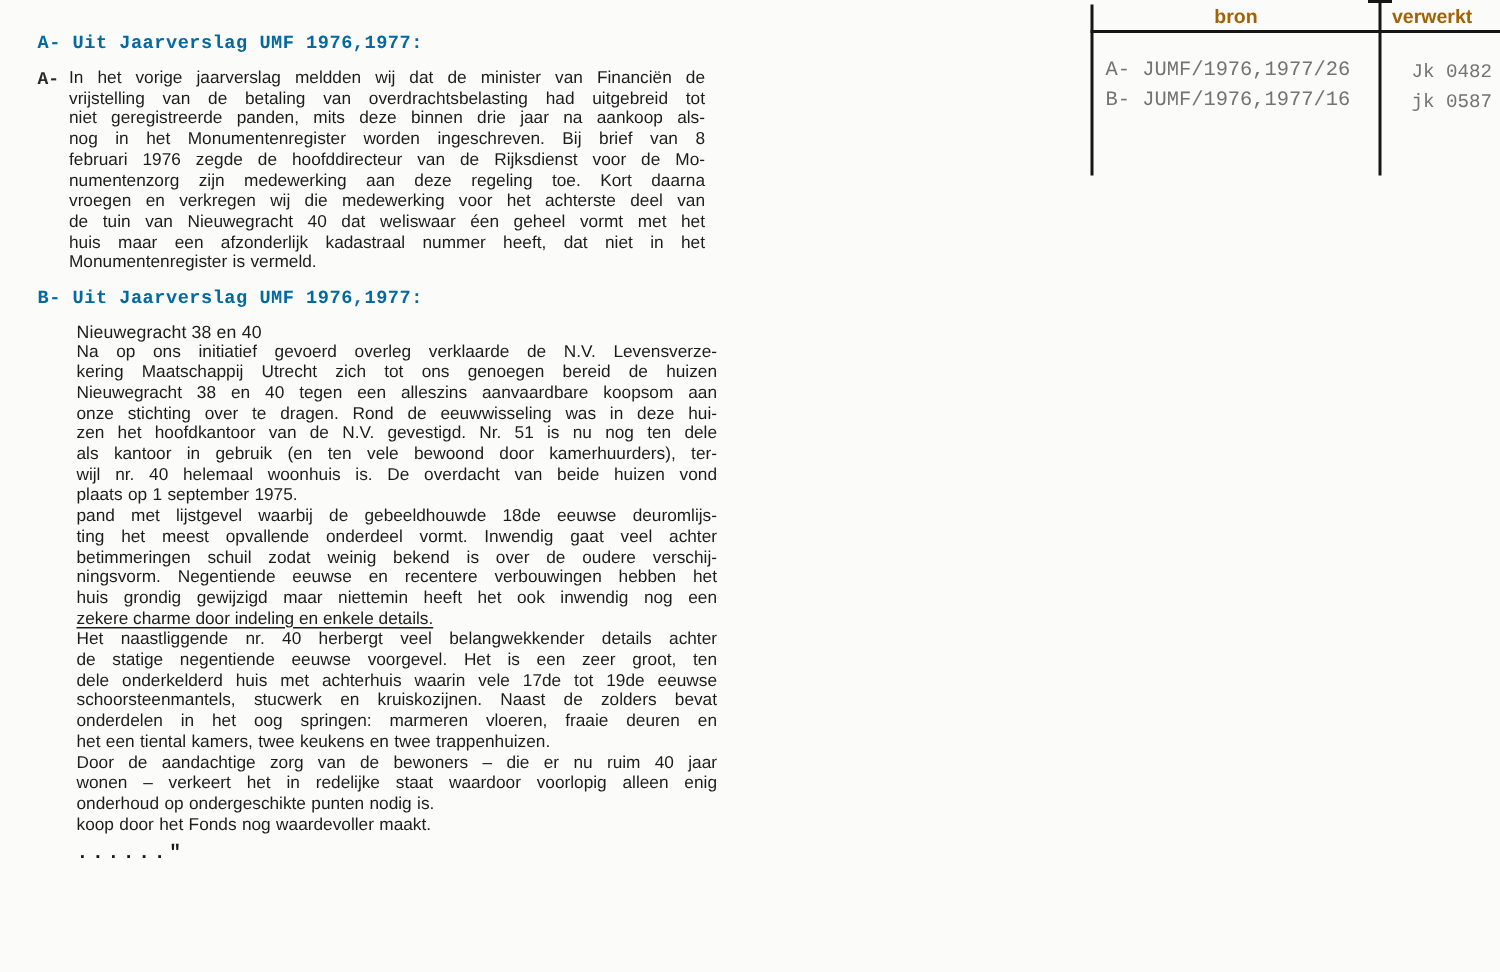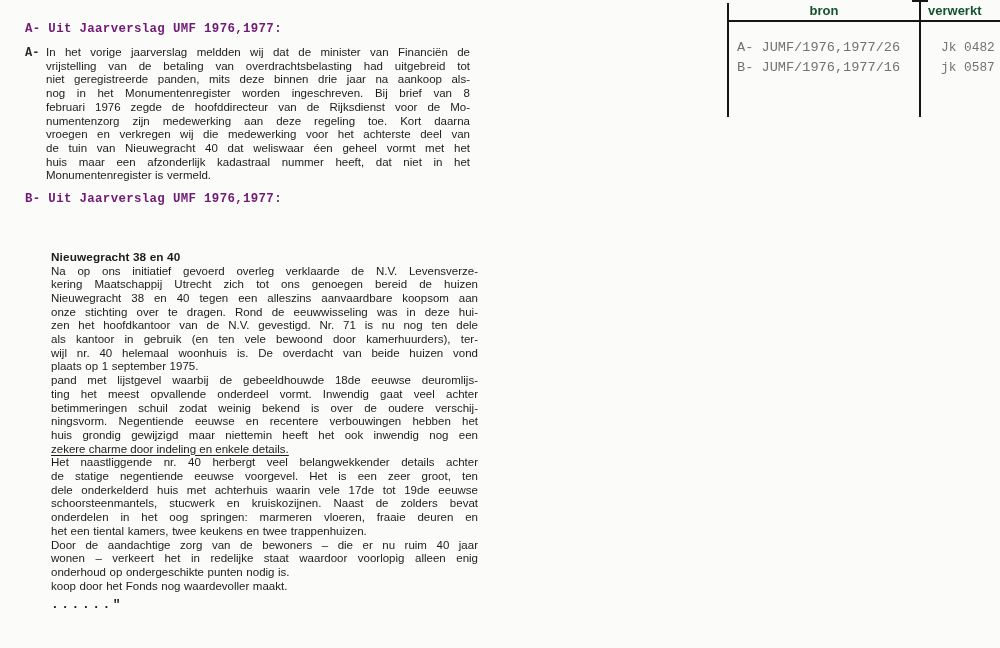--- a/index.html
+++ b/index.html
@@ -20,21 +20,21 @@
   }
 
   
   .tw-heading {
     position: absolute;
     left: 25px;
     font-family: "Liberation Mono", "DejaVu Sans Mono", monospace;
     font-size: 12.4px;
     font-weight: 700;
     letter-spacing: 0.35px;
-    color: #701a75;
+    color: #0369a1;
     white-space: pre;
   }
   .heading-a { top: 22px; }
   .heading-b { top: 192px; }
 
   
   .para {
     position: absolute;
     font-size: 11.5px;
     line-height: 13.7px;
@@ -47,25 +47,24 @@
   .para-marker {
     position: absolute;
     left: 25px;
     top: 46px;
     font-family: "Liberation Mono", "DejaVu Sans Mono", monospace;
     font-size: 12px;
     font-weight: 700;
     color: #2a2a2a;
   }
   .subheading {
-    font-weight: 700;
+    font-weight: 400;
     font-size: 11.8px;
     line-height: 14.5px;
     letter-spacing: 0.1px;
-    margin-top: 36px;
   }
   .underlined-line {
     text-decoration: underline;
     text-underline-offset: 2px;
     line-height: 13.7px;
   }
   .closing-mark {
     margin-top: 5px;
     font-family: "Liberation Mono", "DejaVu Sans Mono", monospace;
     font-weight: 700;
@@ -78,21 +77,21 @@
   .stamp-line { position: absolute; background: var(--line); }
   .v-left  { left: 727px; top: 3px;  width: 2px; height: 114px; }
   .v-mid   { left: 919px; top: 0;    width: 2px; height: 117px; }
   .v-mid-tick { left: 912px; top: 0; width: 16px; height: 2px; }
   .h-header { left: 727px; top: 20px; width: 273px; height: 2px; }
   .stamp-header {
     position: absolute;
     top: 3px;
     font-size: 13px;
     font-weight: 700;
-    color: #14532d;
+    color: #a16207;
   }
   .stamp-header-bron { left: 729px; width: 190px; text-align: center; }
   .stamp-header-verwerkt { left: 928px; }
   .stamp-cell {
     position: absolute;
     font-family: "Liberation Mono", "DejaVu Sans Mono", monospace;
     white-space: pre;
     color: #737373;
   }
   .stamp-bron { left: 737px; font-size: 13.6px; }
@@ -125,21 +124,21 @@
   <div class="tw-heading heading-b">B- Uit Jaarverslag UMF 1976,1977:</div>
 
   <div class="para b-flow">
     <div class="subheading">Nieuwegracht 38 en 40</div>
 
     <div>
         <div class="tline">Na op ons initiatief gevoerd overleg verklaarde de N.V. Levensverze-</div>
         <div class="tline">kering Maatschappij Utrecht zich tot ons genoegen bereid de huizen</div>
         <div class="tline">Nieuwegracht 38 en 40 tegen een alleszins aanvaardbare koopsom aan</div>
         <div class="tline">onze stichting over te dragen. Rond de eeuwwisseling was in deze hui-</div>
-        <div class="tline">zen het hoofdkantoor van de N.V. gevestigd. Nr. 71 is nu nog ten dele</div>
+        <div class="tline">zen het hoofdkantoor van de N.V. gevestigd. Nr. 51 is nu nog ten dele</div>
         <div class="tline">als kantoor in gebruik (en ten vele bewoond door kamerhuurders), ter-</div>
         <div class="tline">wijl nr. 40 helemaal woonhuis is. De overdacht van beide huizen vond</div>
         <div class="tline last">plaats op 1 september 1975.</div>
       </div>
 
     <div>
         <div class="tline">pand met lijstgevel waarbij de gebeeldhouwde 18de eeuwse deuromlijs-</div>
         <div class="tline">ting het meest opvallende onderdeel vormt. Inwendig gaat veel achter</div>
         <div class="tline">betimmeringen schuil zodat weinig bekend is over de oudere verschij-</div>
         <div class="tline">ningsvorm. Negentiende eeuwse en recentere verbouwingen hebben het</div>

